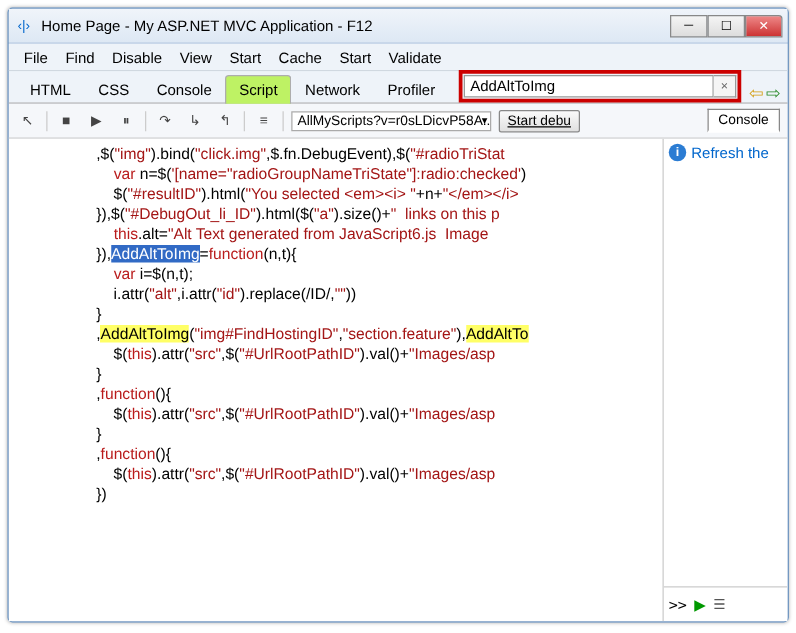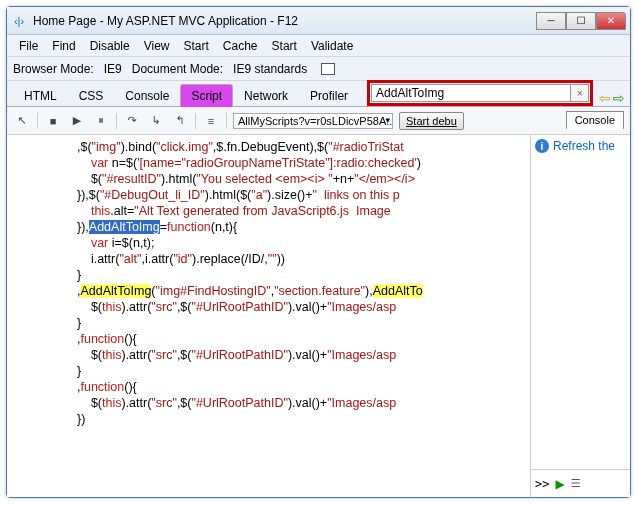--- a/index.html
+++ b/index.html
@@ -10,21 +10,21 @@
 .titlebar .title { flex: 1; font-size: 12px; color: #000; }
 .window-controls { display: flex; gap: 0; }
 .window-controls .wbtn { width: 30px; height: 18px; border: 1px solid #888; background: linear-gradient(to bottom, #f5f5f5, #ddd); display: flex; align-items: center; justify-content: center; font-size: 10px; cursor: pointer; }
 .window-controls .wbtn.close { background: linear-gradient(to bottom, #e88, #c33); color: #fff; border-radius: 0 3px 0 0; }
 .menubar { height: 22px; display: flex; align-items: center; padding: 0 6px; gap: 2px; background: #eef3f9; border-bottom: 1px solid #d0d8e0; font-size: 12px; }
 .menubar span { padding: 7px 6px; cursor: pointer; border-radius: 2px; }
 .modebar { height: 24px; display: flex; align-items: center; padding: 0 6px; gap: 10px; background: #eef3f9; border-bottom: 1px solid #d0d8e0; font-size: 12px; }
 .modebar .rect { width: 14px; height: 12px; border: 1px solid #555; background: #fff; margin-left: 4px; }
 .tabbar { height: 26px; display: flex; align-items: flex-end; padding: 0 6px; background: #eef3f9; border-bottom: 1px solid #adadad; font-size: 12px; gap: 0; }
 .tab { padding: 4px 10px; border: 1px solid transparent; border-bottom: none; cursor: pointer; position: relative; bottom: -1px; margin-top: 28px; }
-.tab.active { background: #d946ef; border-color: #adadad; border-radius: 3px 3px 0 0; }
+.tab.active { background: #bef264; border-color: #adadad; border-radius: 3px 3px 0 0; }
 .search-wrap { margin-left: 8px; display: flex; align-items: center; border: 3px solid #c00; padding: 1px; }
 .search-input { width: 200px; height: 18px; border: 1px solid #999; font-size: 12px; padding: 0 4px; outline: none; }
 .search-clear { width: 18px; height: 18px; border: 1px solid #999; border-left: none; background: #f5f5f5; display: flex; align-items: center; justify-content: center; font-size: 10px; color: #666; cursor: pointer; }
 .nav-arrows { margin-left: 6px; display: flex; gap: 2px; }
 .nav-arrows .arr { font-size: 14px; cursor: pointer; }
 .toolbar { height: 28px; display: flex; align-items: center; padding: 0 6px; background: #f5f7fa; border-bottom: 1px solid #ccc; font-size: 11px; gap: 6px; }
 .toolbar .tbtn { width: 18px; height: 18px; display: flex; align-items: center; justify-content: center; cursor: pointer; color: #444; }
 .toolbar .sep { width: 1px; height: 16px; background: #ccc; }
 .toolbar .scriptsel { flex: 0 0 auto; border: 1px solid #aaa; padding: 1px 14px 1px 4px; background: #fff; position: relative; font-size: 11px; max-width: 160px; white-space: nowrap; overflow: hidden; }
 .toolbar .scriptsel::after { content: "▾"; position: absolute; right: 2px; top: 1px; font-size: 9px; }
@@ -65,27 +65,20 @@
     <span>File</span>
     <span>Find</span>
     <span>Disable</span>
     <span>View</span>
     <span>Start</span>
     <span>Cache</span>
     <span>Start</span>
     <span>Validate</span>
   </div>
 
-  <div class="modebar">
-    <span>Browser Mode:</span>
-    <span>IE9</span>
-    <span>Document Mode:</span>
-    <span>IE9 standards</span>
-    <span class="rect"></span>
-  </div>
 
   <div class="tabbar">
     <div class="tab">HTML</div>
     <div class="tab">CSS</div>
     <div class="tab">Console</div>
     <div class="tab active">Script</div>
     <div class="tab">Network</div>
     <div class="tab">Profiler</div>
     <div class="search-wrap">
       <input class="search-input" value="AddAltToImg" style="">

